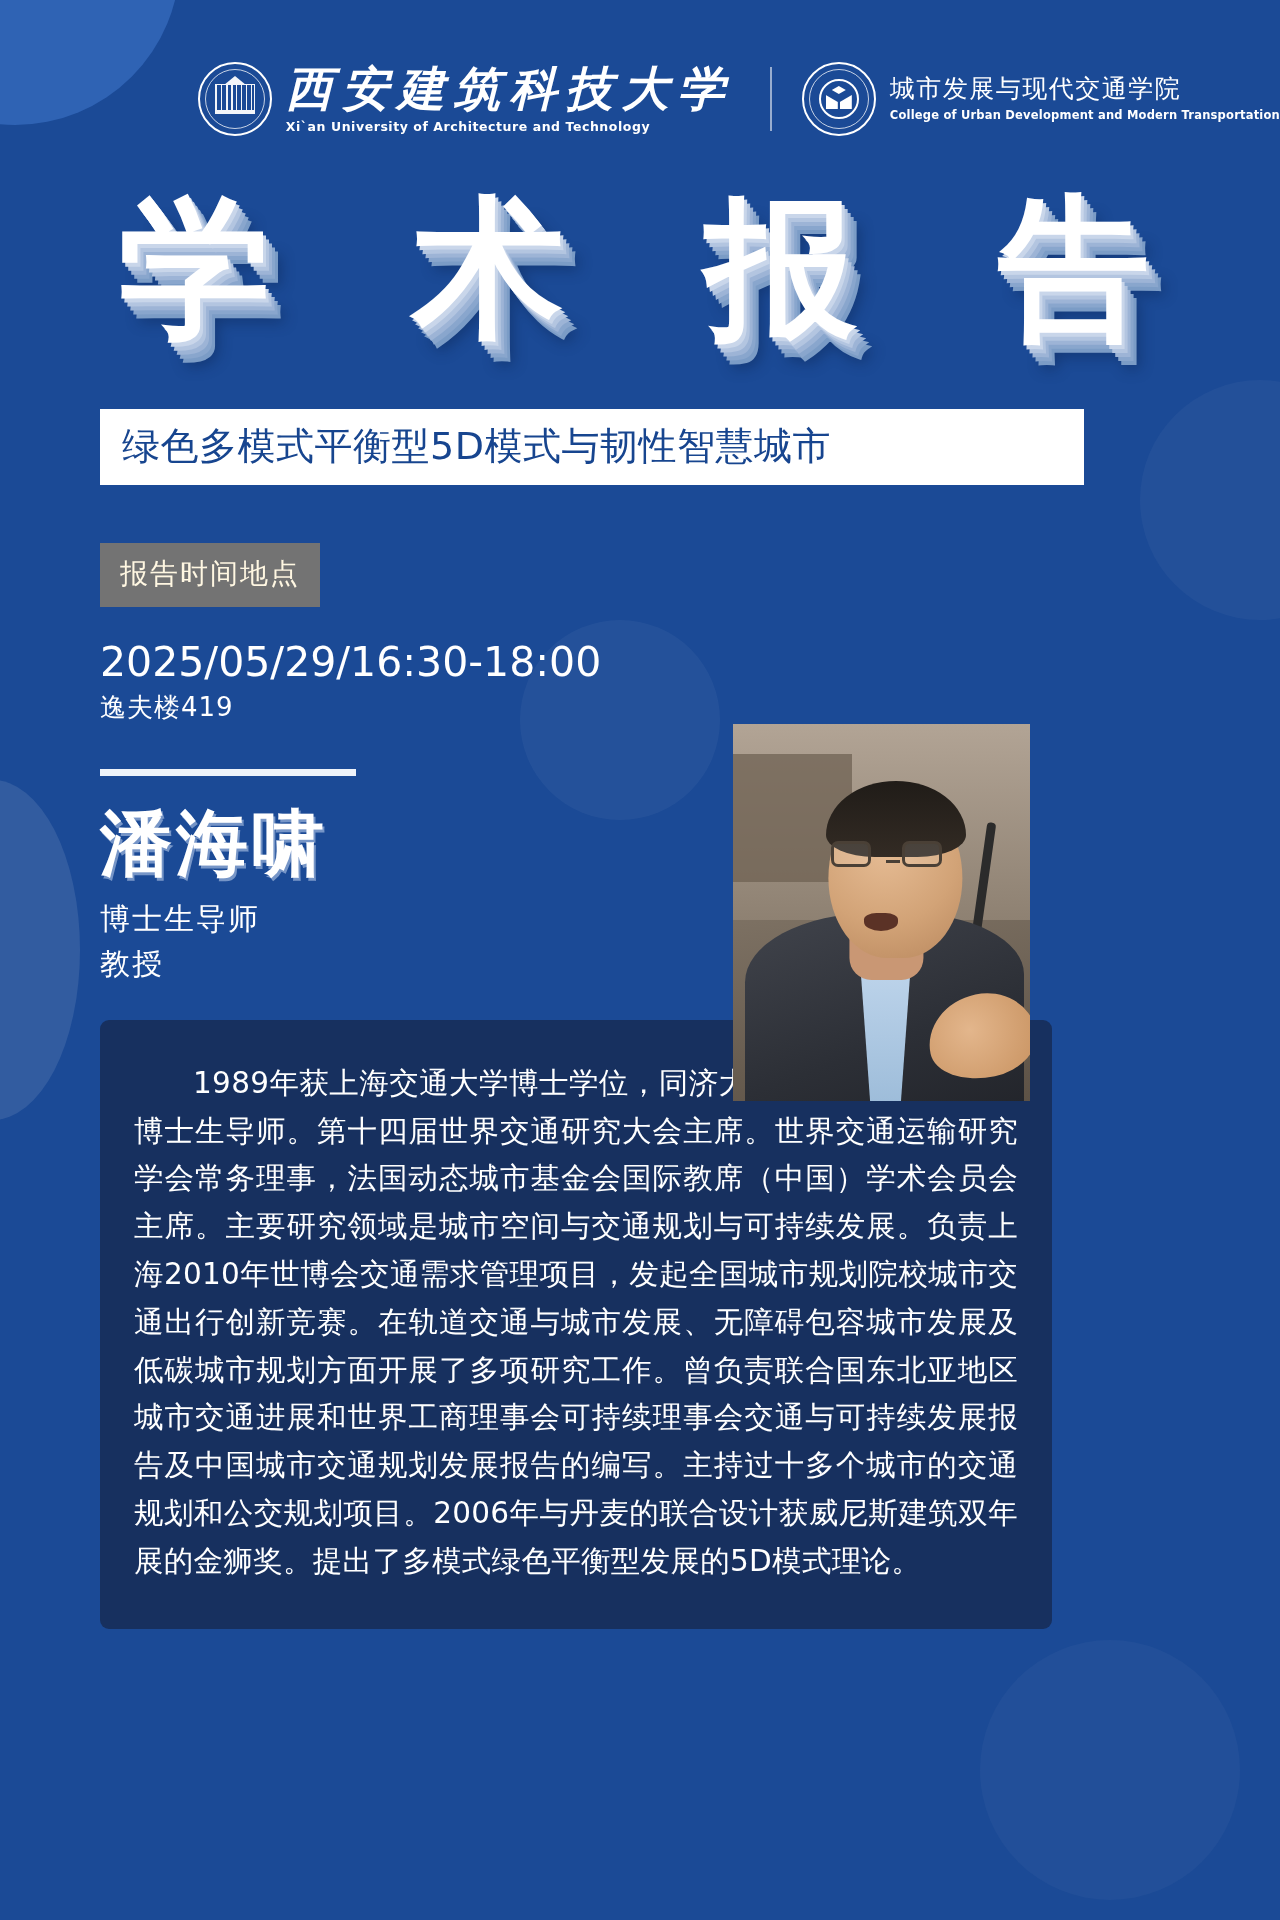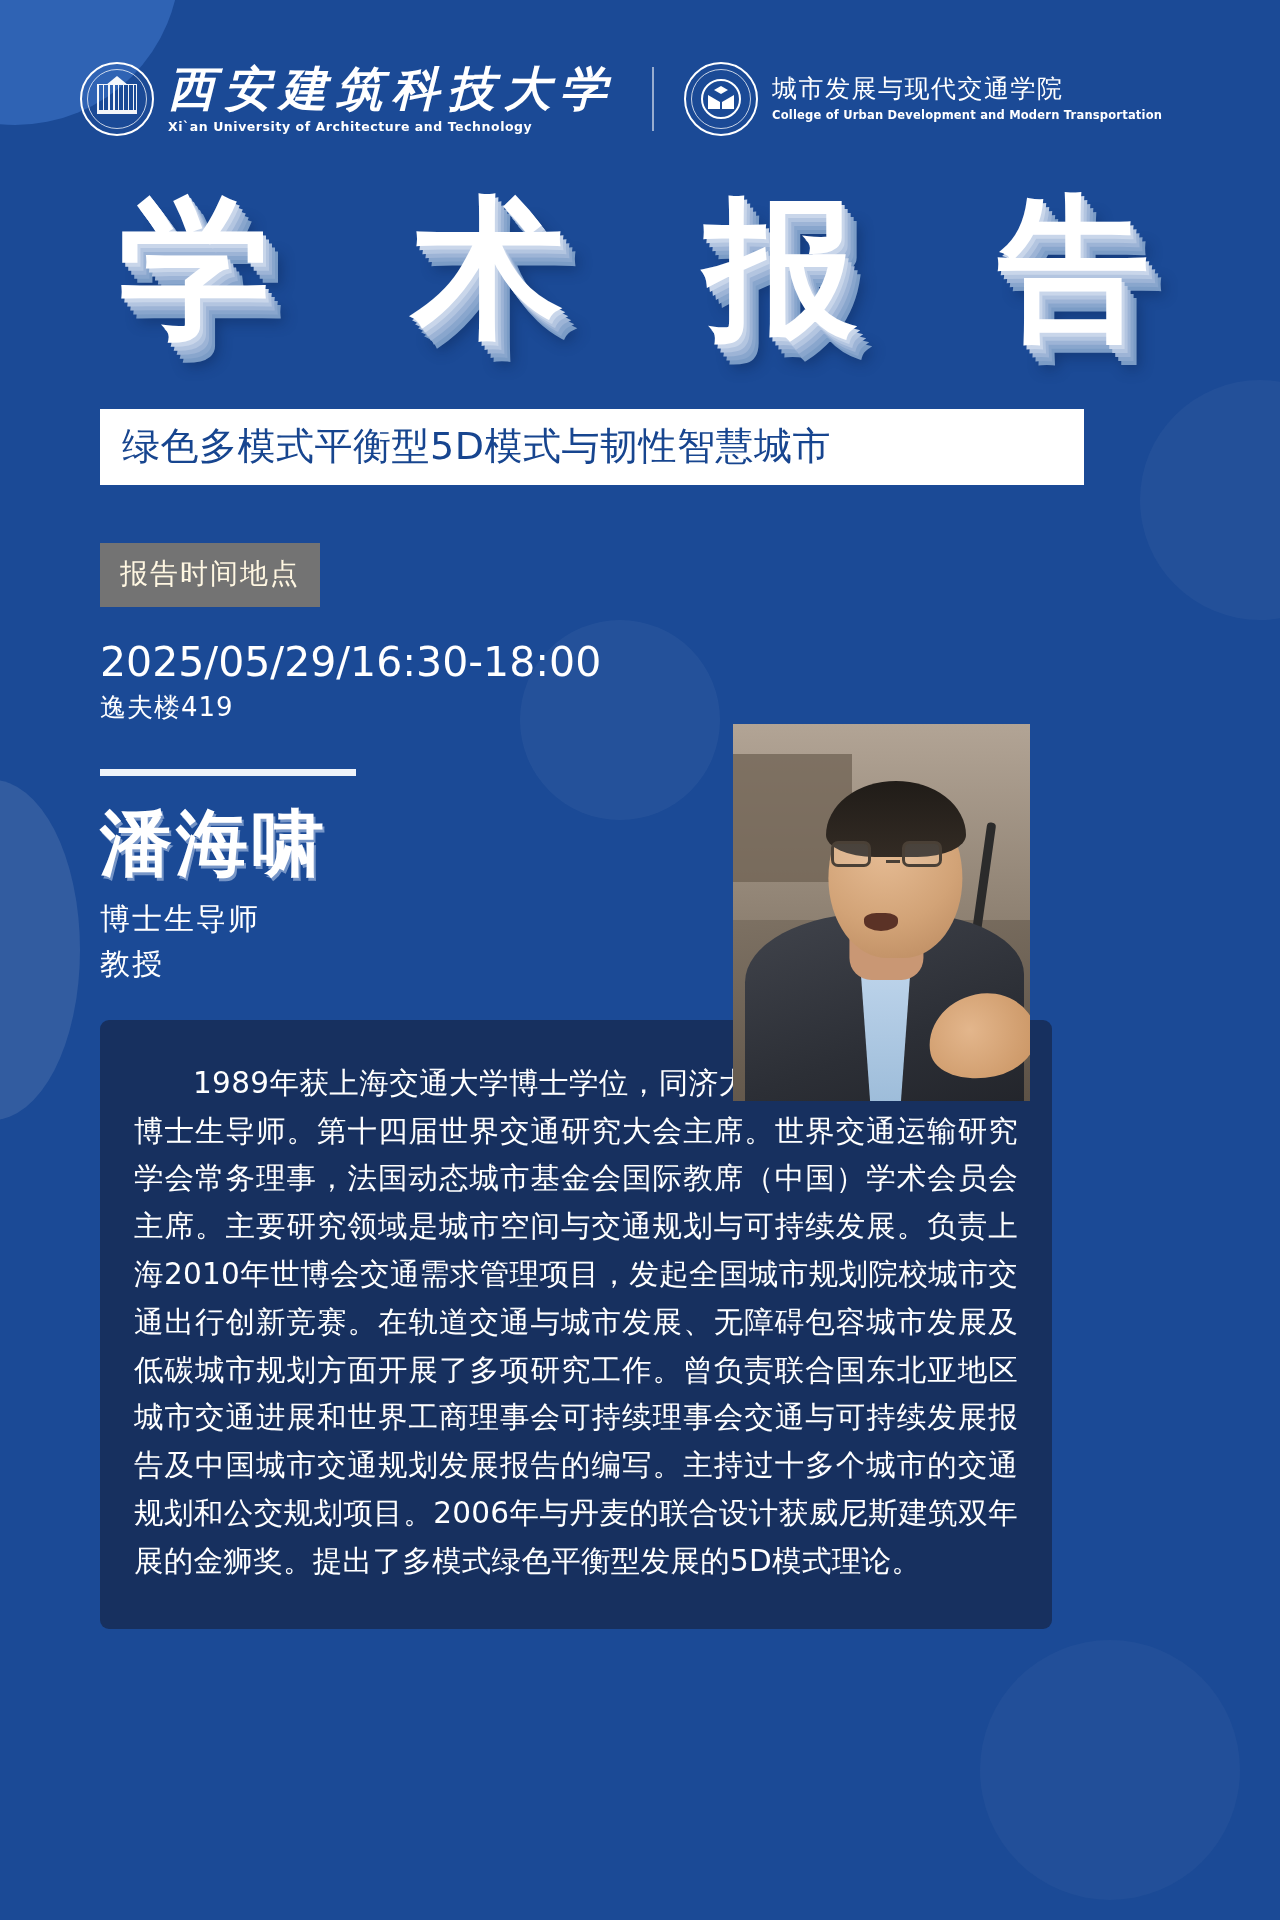--- a/index.html
+++ b/index.html
@@ -46,20 +46,21 @@
     left: 980px; top: 1640px;
     background: rgba(255,255,255,0.03);
   }
 
   
   .header {
     position:relative; z-index:3;
     display:flex; align-items:center;
     padding: 62px 0 0 80px;
     gap: 0px;
+    justify-content: flex-end;
   }
   .logo-group { display:flex; align-items:center; gap:14px; }
 
   .seal {
     width:74px; height:74px; flex:none;
     border-radius:50%;
     border:2.5px solid #ffffff;
     position:relative;
     display:flex; align-items:center; justify-content:center;
     background: transparent;

